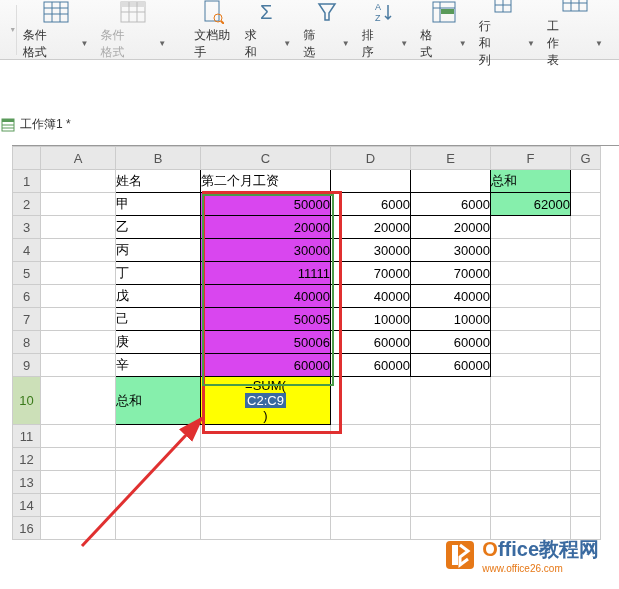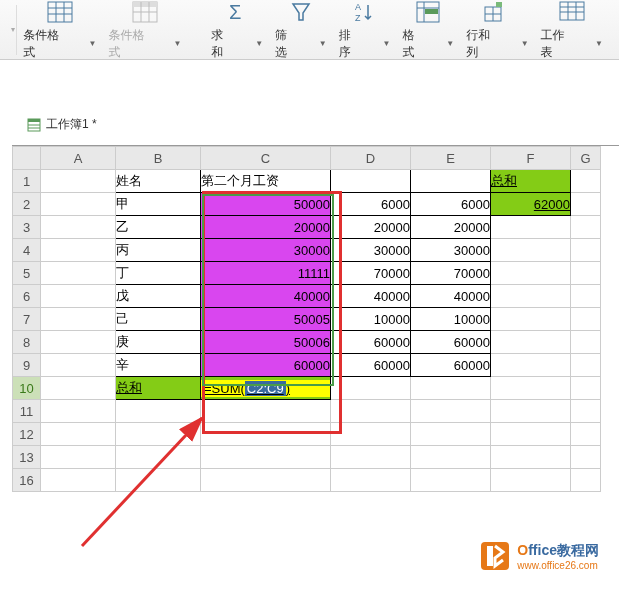--- a/index.html
+++ b/index.html
@@ -58,21 +58,21 @@
       flex-direction: column;
       justify-content: center;
       align-items: center;
       color: #aaa;
       font-size: 8px;
     }
     
     
     .workbook-tabs {
       margin-top: 50px;
-      padding: 6px 26px;
+      padding: 6px 0;
       display: flex;
       align-items: center;
     }
     .tab-icon {
       width: 16px;
       height: 16px;
       margin-right: 4px;
     }
     .tab-label { color: #333; }
     
@@ -116,21 +116,21 @@
     .col-A { width: 75px; }
     .col-B { width: 85px; }
     .col-C { width: 130px; }
     .col-D { width: 80px; }
     .col-E { width: 80px; }
     .col-F { width: 80px; }
     .col-G { width: 30px; }
     
     .cell { padding: 0 4px; }
     .bordered { border: 1px solid #000 !important; }
-    .yellow-bg { background: #84cc16; text-decoration: underline; }
+    .yellow-bg { background: #86efac; }
     .align-left { text-align: left; }
     .align-right { text-align: right; }
     .selected-range { background: #d946ef; }
     
     
     .red-selection {
       position: absolute;
       border: 3px solid #e03030;
       pointer-events: none;
     }
@@ -138,20 +138,21 @@
       position: absolute;
       border: 2px solid #4a9c4a;
       pointer-events: none;
     }
     .formula-cell {
       background: #ffff00;
       padding: 1px 3px;
       display: flex;
       align-items: center;
       font-family: "Microsoft YaHei", sans-serif;
+      flex-direction: column;
     }
     .formula-ref {
       background: #3a6aa0;
       color: #fff;
       padding: 0 2px;
     }
     
     
     .red-arrow {
       position: absolute;
@@ -169,21 +170,21 @@
     .watermark-logo {
       width: 36px;
       height: 36px;
       margin-right: 4px;
     }
     .watermark-text {
       display: flex;
       flex-direction: column;
     }
     .watermark-title {
-      font-size: 14px;
+      font-size: 20px;
       font-weight: bold;
     }
     .watermark-title .o1 { color: #e67817; }
     .watermark-title .rest { color: #3a6aa0; }
     .watermark-url {
       font-size: 10px;
       color: #e67817;
     }
     
     .active-row-header {
@@ -225,20 +226,30 @@
         </svg>
     </span>
     <span class="toolbar-label">
         <span>条件格式</span>
         <span class="dropdown-arrow">▼</span>
       </span>
   </div>
 
   <div style="width:20px"></div>
 
+  <div class="toolbar-item">
+    <span class="toolbar-icon">
+      <svg width="22" height="24" viewBox="0 0 22 24">
+          <rect x="3" y="1" width="14" height="20" fill="none" stroke="#4a7aa0"></rect>
+          <circle cx="16" cy="18" r="4" fill="none" stroke="#e67817"></circle>
+          <line x1="19" y1="21" x2="22" y2="24" stroke="#e67817" stroke-width="2"></line>
+        </svg>
+    </span>
+    <span class="toolbar-label">文档助手</span>
+  </div>
 
   <div class="toolbar-item">
     <span class="toolbar-icon">
       <svg width="20" height="22">
           <text x="2" y="18" font-size="20" fill="#4a7aa0">Σ</text>
         </svg>
     </span>
     <span class="toolbar-label">
         <span>求和</span>
         <span class="dropdown-arrow">▼</span>
@@ -473,20 +484,30 @@
           <td class="row-header">13</td>
           <td class="cell"></td>
           <td class="cell"></td>
           <td class="cell"></td>
           <td class="cell"></td>
           <td class="cell"></td>
           <td class="cell"></td>
           <td class="cell"></td>
         </tr>
     <tr>
+          <td class="row-header">14</td>
+          <td class="cell"></td>
+          <td class="cell"></td>
+          <td class="cell"></td>
+          <td class="cell"></td>
+          <td class="cell"></td>
+          <td class="cell"></td>
+          <td class="cell"></td>
+        </tr>
+    <tr>
           <td class="row-header">16</td>
           <td class="cell"></td>
           <td class="cell"></td>
           <td class="cell"></td>
           <td class="cell"></td>
           <td class="cell"></td>
           <td class="cell"></td>
           <td class="cell"></td>
         </tr>
   </tbody>

